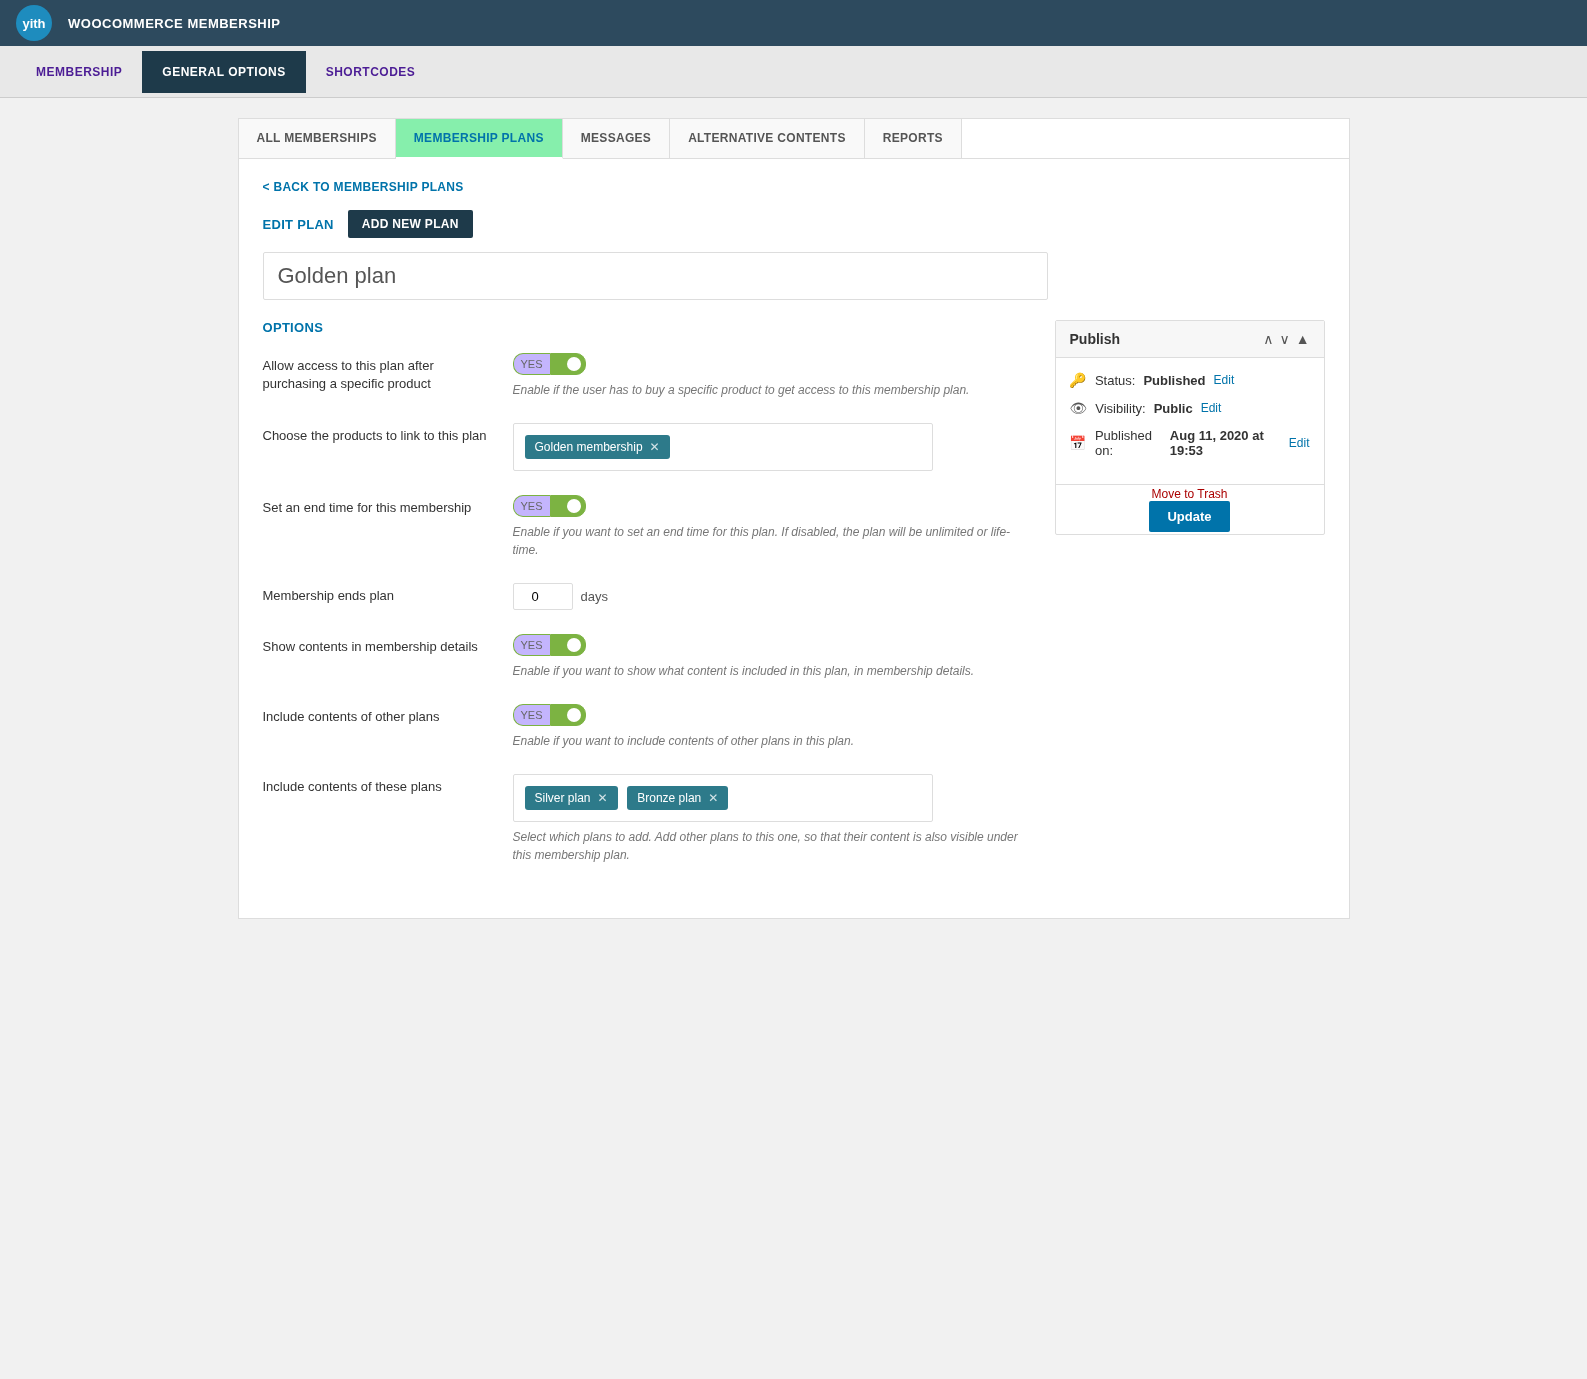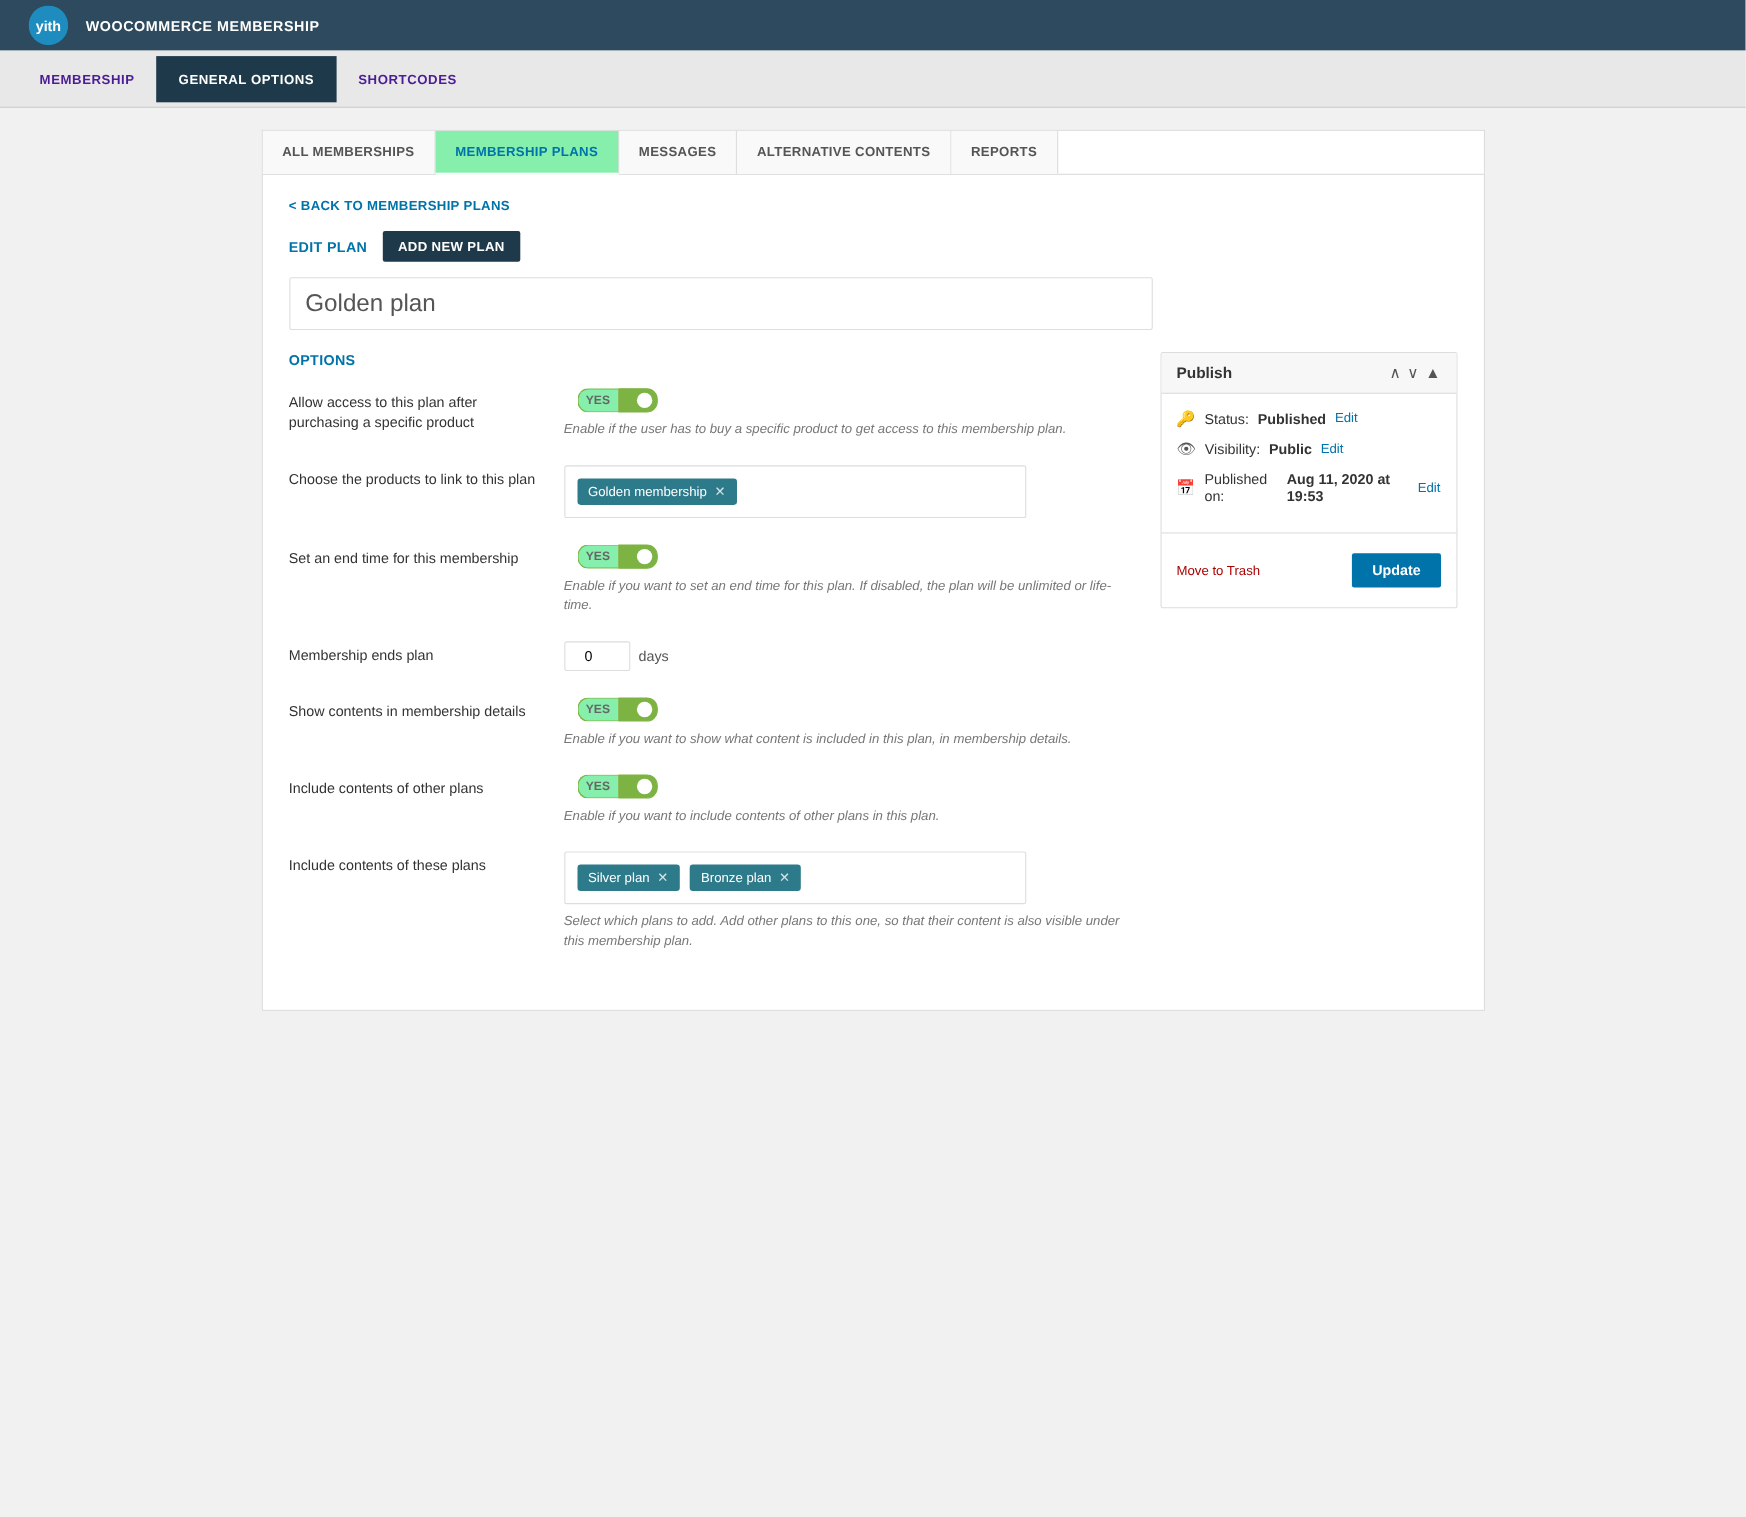--- a/index.html
+++ b/index.html
@@ -11,21 +11,20 @@
       display: flex;
       align-items: center;
       padding: 0 16px;
       height: 46px;
       gap: 16px;
     }
     .yith-logo {
       display: flex;
       align-items: center;
       gap: 6px;
-      margin-left: 10px;
     }
     .yith-logo-icon {
       width: 36px;
       height: 36px;
     }
     .top-bar-title {
       color: #fff;
       font-size: 13px;
       font-weight: 600;
       letter-spacing: 0.5px;
@@ -193,29 +192,28 @@
       line-height: 1.5;
     }
     .toggle-combined {
       display: inline-flex;
       align-items: stretch;
       height: 22px;
     }
     .toggle-text {
       font-size: 11px;
       color: #666;
-      font-weight: 700;
+      font-weight: 400;
       border: 1px solid #7cb342;
       border-right: none;
       border-radius: 10px 0 0 10px;
       padding: 3px 7px;
-      background: #86efac;
-      display: flex;
-      align-items: center;
-      margin-left: 12px;
+      background: #c4b5fd;
+      display: flex;
+      align-items: center;
     }
     .toggle-pill {
       width: 36px;
       background: #7cb342;
       border: 1px solid #7cb342;
       border-radius: 0 10px 10px 0;
       position: relative;
       cursor: pointer;
       display: flex;
       align-items: center;
@@ -314,22 +312,23 @@
       font-size: 13px;
     }
     .publish-row-icon { font-size: 14px; color: #555; }
     .publish-status-label { color: #333; }
     .publish-status-value { font-weight: 700; color: #333; }
     .publish-edit-link { color: #0073aa; cursor: pointer; font-size: 12px; }
     .publish-footer {
       display: flex;
       align-items: center;
       justify-content: space-between;
-      padding: 18px 14px;
+      padding: 2px 14px;
       border-top: 1px solid #ddd;
+      flex-direction: column;
     }
     .move-to-trash { color: #a00; font-size: 12px; cursor: pointer; }
     .update-btn {
       background: #0073aa;
       color: #fff;
       border: none;
       padding: 8px 18px;
       font-size: 13px;
       font-weight: 600;
       cursor: pointer;

